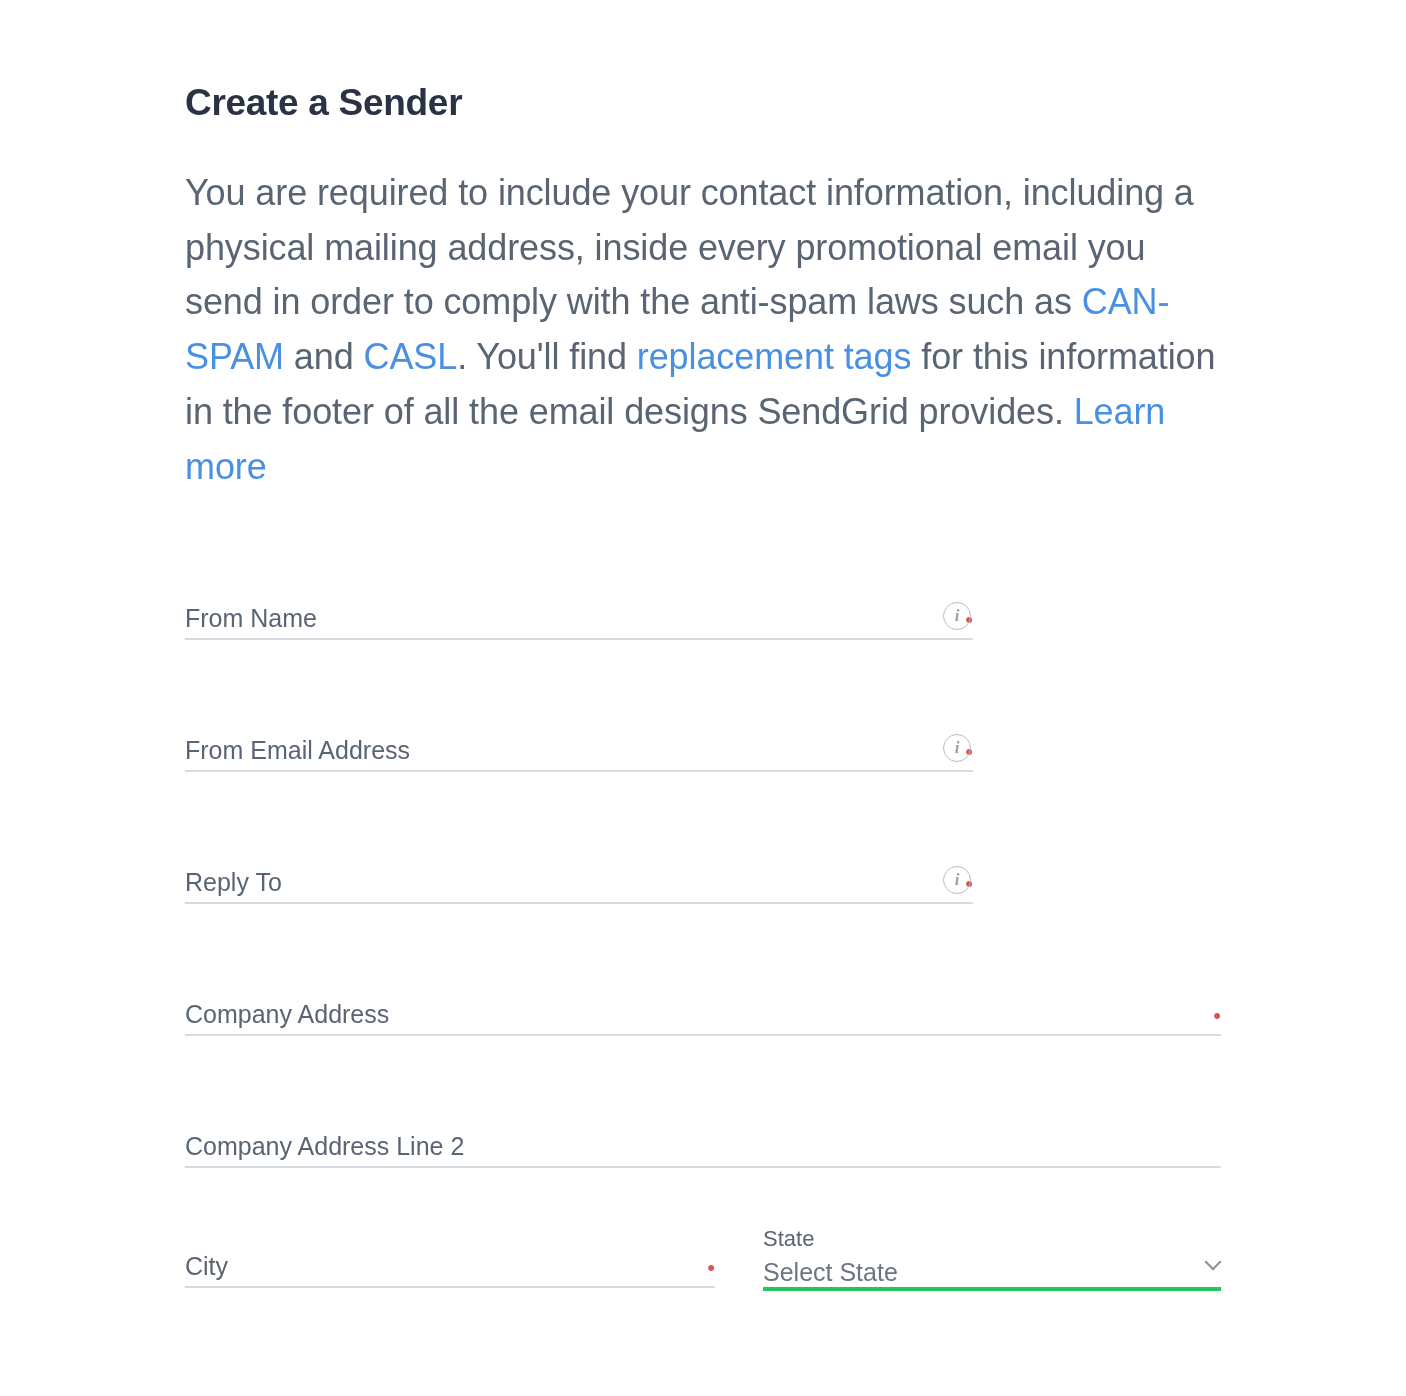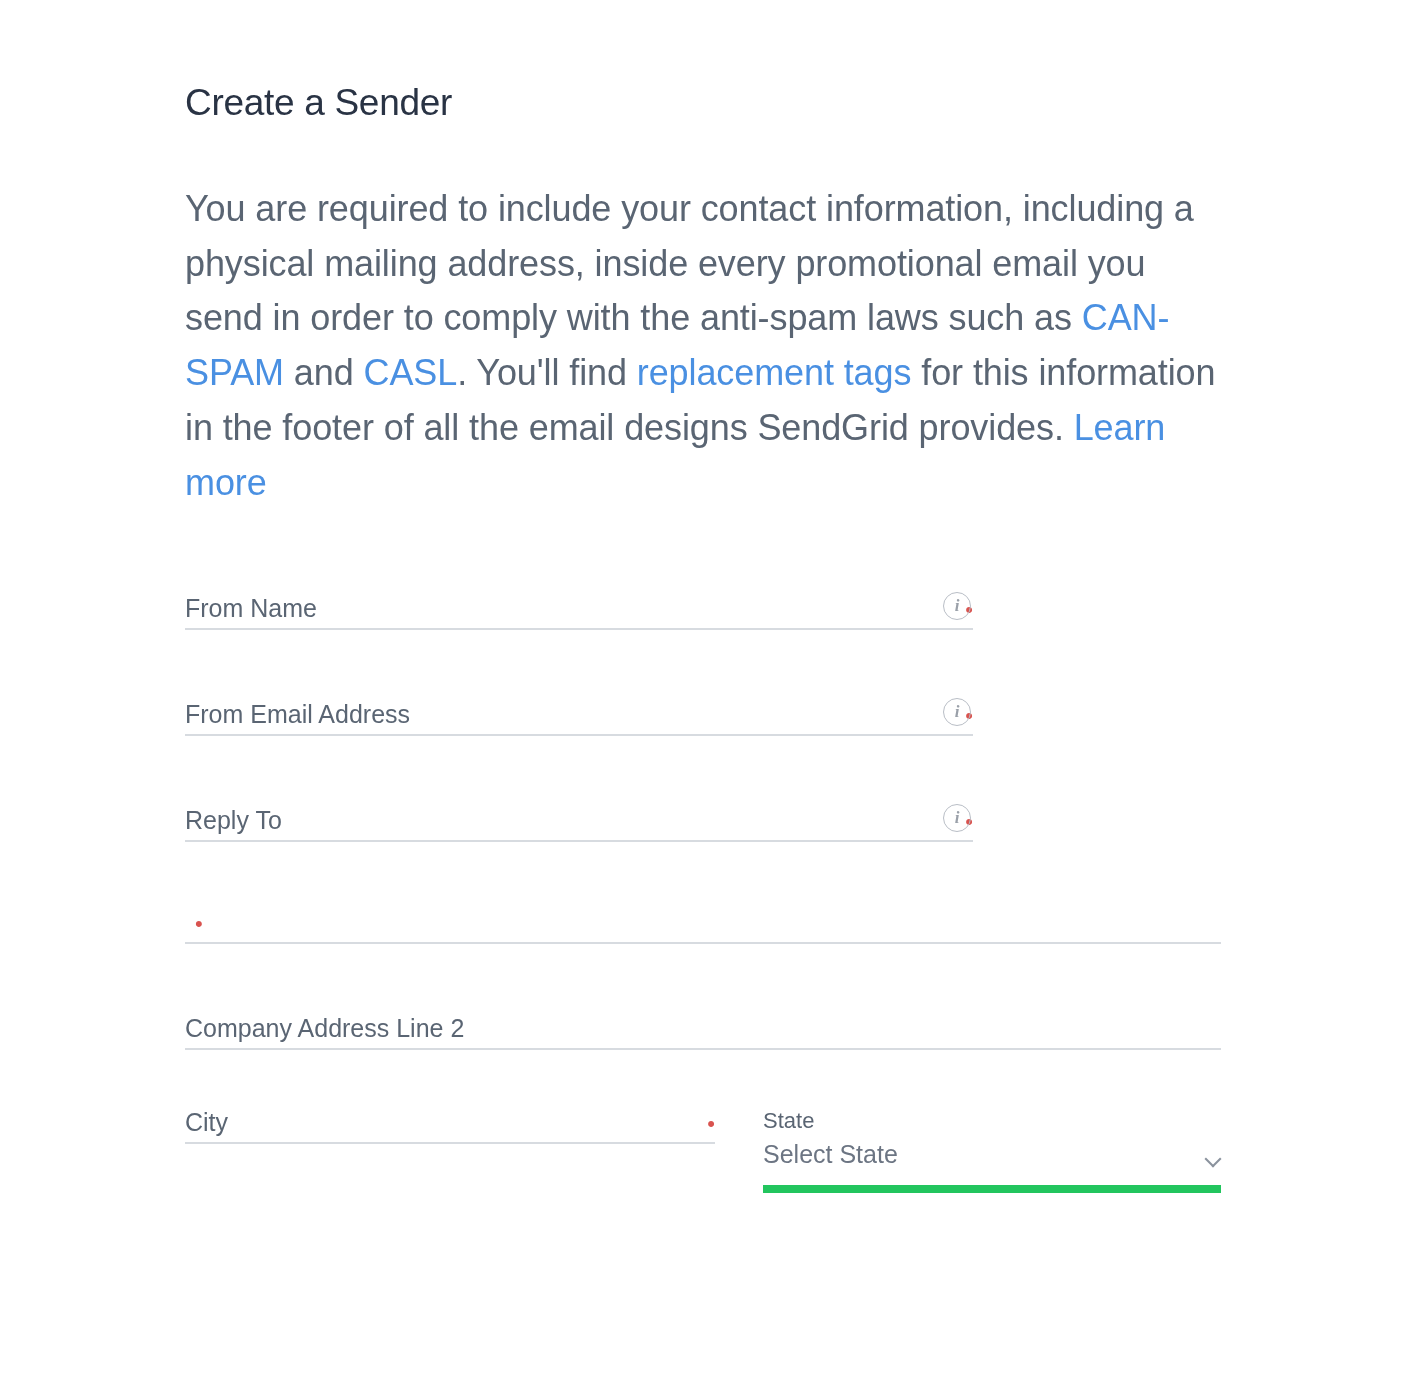--- a/index.html
+++ b/index.html
@@ -6,23 +6,23 @@
   body {
     font-family: -apple-system, BlinkMacSystemFont, "Segoe UI", Helvetica, Arial, sans-serif;
     background: #ffffff;
     width: 1406px;
     min-height: 1396px;
     padding: 82px 185px 60px 185px;
     color: #46505e;
   }
   .title {
     font-size: 37px;
-    font-weight: 400;
+    font-weight: 700;
     color: #293344;
-    margin-bottom: 58px;
+    margin-bottom: 42px;
     letter-spacing: -0.3px;
   }
   .description {
     font-size: 36px;
     line-height: 1.52;
     color: #5a6573;
     margin-bottom: 84px;
     max-width: 1120px;
     letter-spacing: -0.1px;
   }
@@ -52,20 +52,21 @@
     font-size: 22px;
     color: #5a6573;
     margin-bottom: 6px;
     letter-spacing: 0px;
   }
   .input-line {
     display: flex;
     align-items: flex-end;
     border-bottom: 2px solid #d7dbe0;
     padding-bottom: 4px;
+    margin-top: 26px;
   }
   .input-text {
     flex: 1;
     font-size: 25px;
     color: #5a6573;
     min-height: 30px;
     border: none;
     outline: none;
     background: transparent;
     letter-spacing: 0px;
@@ -92,23 +93,23 @@
   .info-icon::before {
     content: "i";
     font-family: Georgia, serif;
     font-style: italic;
     font-size: 17px;
     color: #9aa0a9;
     font-weight: 600;
   }
   .select-line {
     display: flex;
-    align-items: flex-end;
-    border-bottom: 8px solid #22c55e;
-    padding-bottom: 16px;
+    align-items: flex-start;
+    border-bottom: 4px solid #22c55e;
+    padding-bottom: 0;
     cursor: pointer;
   }
   .select-value {
     flex: 1;
     font-size: 25px;
     color: #6c7583;
   }
   .chevron {
     width: 14px;
     height: 14px;
@@ -166,20 +167,21 @@
         <span class="required-dot">•</span>
 
       </div>
       <span class="info-icon"></span>
     </div>
   </div>
 
   <div class="field-row">
     <div class="field">
       <div class="input-line">
+        <span class="input-text">Company Address</span>
         <span class="required-dot">•</span>
 
       </div>
     </div>
   </div>
 
   <div class="field-row tight">
     <div class="field">
       <div class="input-line">
         <span class="input-text">Company Address Line 2</span>

